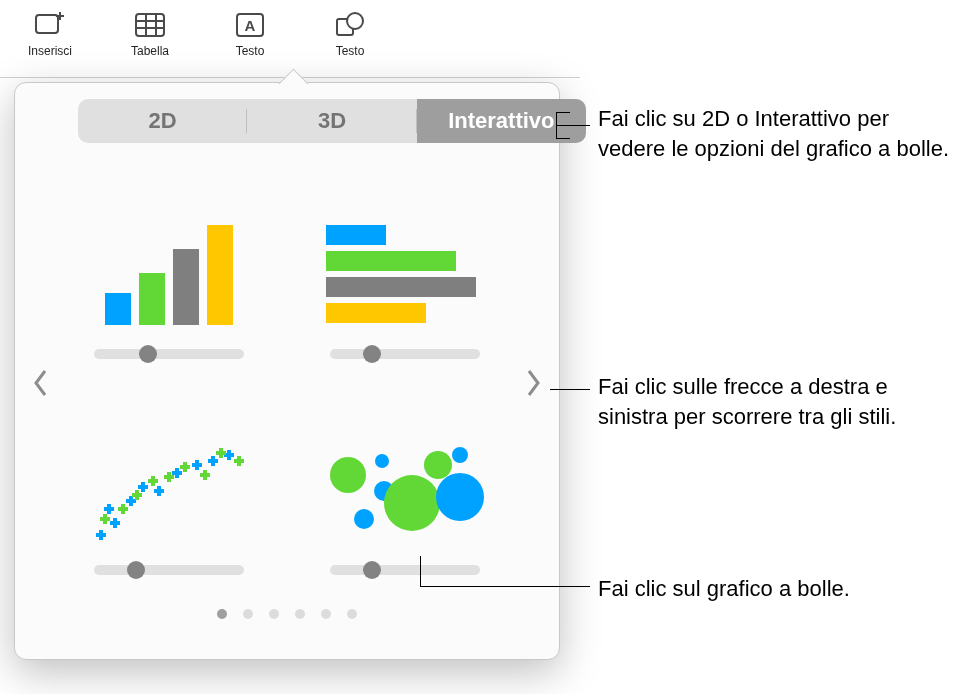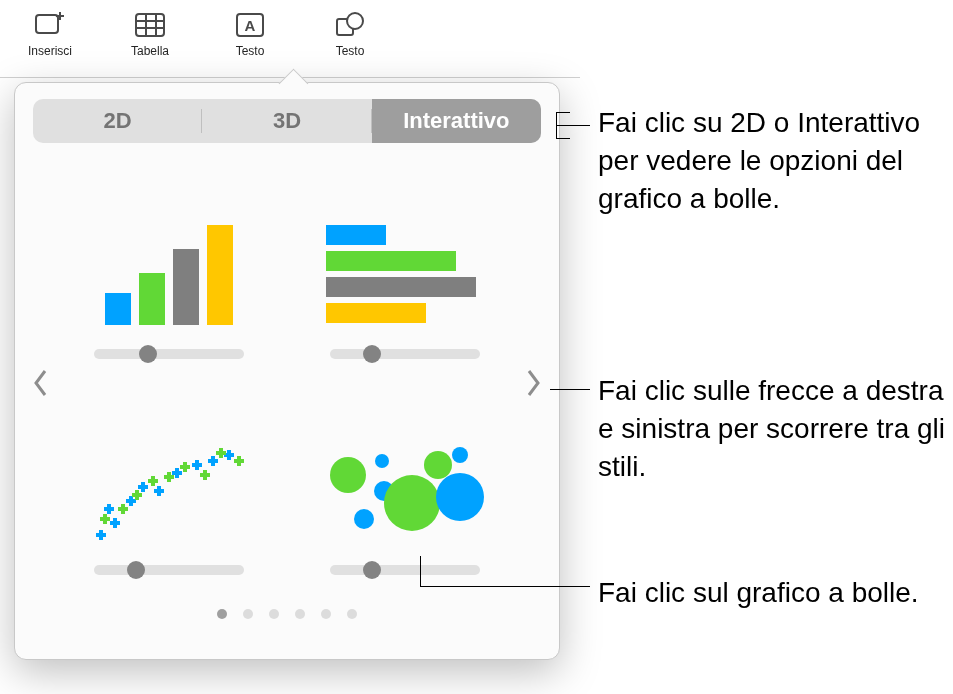--- a/index.html
+++ b/index.html
@@ -69,20 +69,21 @@
       border-top: 1px solid #c8c8c8;
       transform: rotate(45deg);
     }
     .segment {
       display: flex;
       width: 100%;
       height: 44px;
       background: #e0e0e0;
       border-radius: 10px;
       overflow: hidden;
+      margin-left: 45px;
     }
     .segment-btn {
       flex: 1;
       border: none;
       background: transparent;
       font-size: 22px;
       font-weight: 600;
       color: #747474;
       cursor: pointer;
       position: relative;
@@ -136,21 +137,21 @@
 
     .page-dots{
       display:flex;justify-content:center;gap:16px;margin-top:6px;
     }
     .dot{width:10px;height:10px;border-radius:50%;background:#dcdcdc}
     .dot.active{background:#9f9f9f}
 
     
     .callout{
       position:absolute;
-      font-size:28px;
+      font-size:22px;
       line-height:1.35;
       color:#000;
       max-width:360px;
     }
     .callout-line-seg{position:absolute;background:#000;height:1px}
     .callout-tick{position:absolute;background:#000;width:1px}
 
     
     :root{
       --c-blue:#00a2ff;

